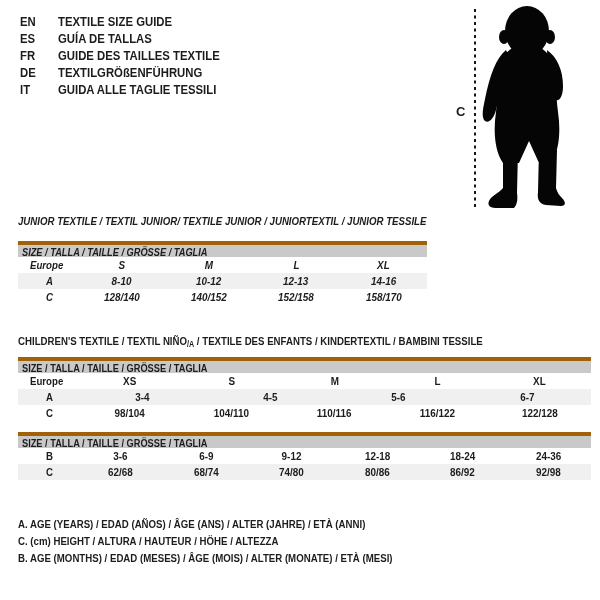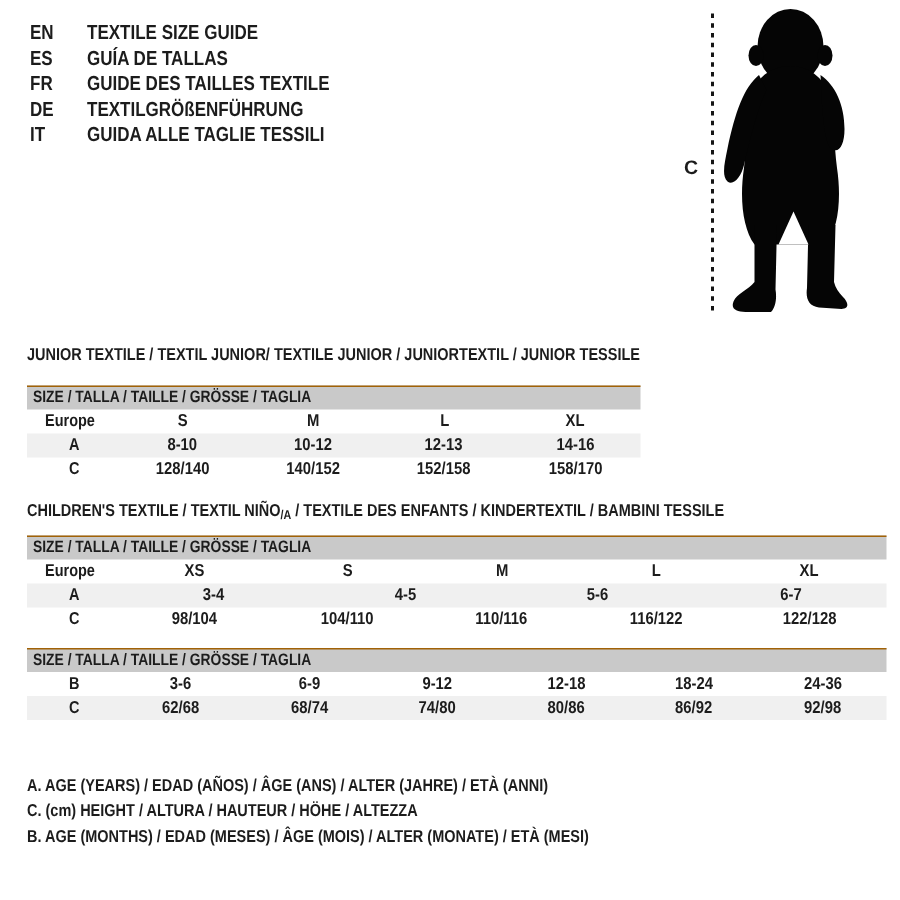--- a/index.html
+++ b/index.html
@@ -15,28 +15,28 @@
   .langs { position:absolute; left:20px; top:13px; }
   .lang-row { display:flex; height:17px; align-items:center; font-size:13.5px; }
   .lang-code { width:38px; }
 
   
   .figure-svg { position:absolute; left:440px; top:0; }
   .c-marker { position:absolute; left:456px; top:104px; font-size:13px; }
 
   
   .tbl { position:absolute; left:18px; }
-  .t1 { top:230px; width:409px; }
+  .t1 { top:214px; width:409px;font-style:italic; }
   .t2 { top:322px; width:573px;margin-top:12px; }
   .t3 { top:427px; width:573px; }
   .tbl-title { font-size:11.5px; height:14px; line-height:14px; white-space:nowrap; }
   .t3 .tbl-title { height:32px; line-height:16px; }
   .t3 .tbl-title .sqL { display:block; height:16px; line-height:16px; }
   .sub { font-size:8.5px; vertical-align:-2px; }
-  .size-bar { height:16px; line-height:14px; background:#c9c9c9; border-top:1px solid #a16207;
+  .size-bar { height:16px; line-height:14px; background:#c9c9c9; border-top:4px solid #a16207;
               padding-left:4px; font-size:11px; }
   .t1 .size-bar { margin-top:13px; }
   .t2 .size-bar { margin-top:9px; }
   .t3 .size-bar { margin-top:5px; }
   .trow { display:flex; height:16px; line-height:16px; font-size:11.5px; }
   .trow.stripe { background:#f0f0f0; }
   .tlabel { width:60px; padding-left:4px; text-align:center; }
   .tcell { flex:1; text-align:center; }
 
   

